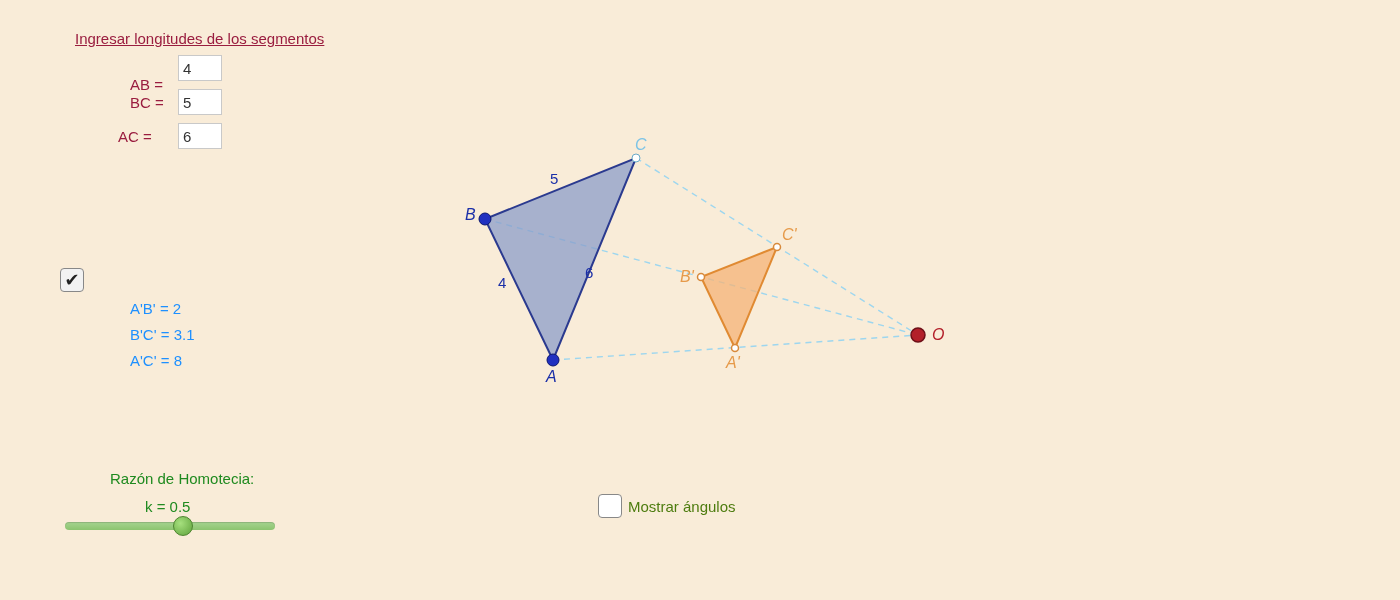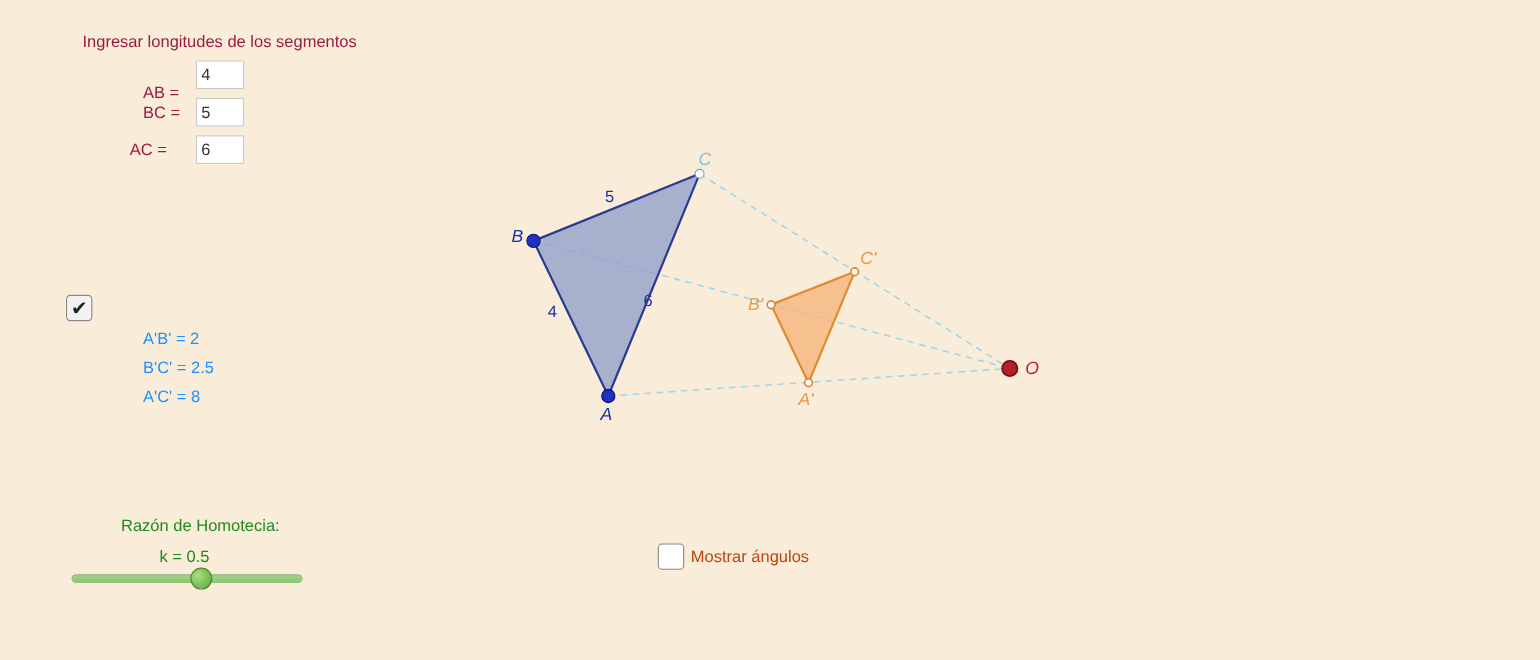--- a/index.html
+++ b/index.html
@@ -12,21 +12,21 @@
     font-size: 15px;
     position: relative;
     overflow: hidden;
   }
   .abs { position: absolute; }
 
   
   .maroon { color: #9a1d3f; }
   .blue   { color: #1e90ff; }
   .green  { color: #1f8a1f; }
-  .red    { color: #c2410c; }
+  .red    { color: #4d7c0f; }
 
   
   .num-input {
     width: 34px;
     height: 24px;
     border: 1px solid #c9c9c9;
     background: #fff;
     font-size: 15px;
     padding: 0 4px;
     color: #333;
@@ -64,37 +64,37 @@
     border-radius: 50%;
     background: radial-gradient(circle at 35% 35%, #a6e07e, #5fa23b);
     border: 1px solid #4e8530;
     top: -6px;
     transform: translateX(-50%);
   }
 </style>
 </head>
 <body>
 
-<div class="abs maroon" style="left:75px; top:30px;">Ingresar longitudes de los segmentos</div>
+<div class="abs maroon" style="left:75px; top:30px;text-decoration:underline;">Ingresar longitudes de los segmentos</div>
 
 <div class="abs maroon" style="left:130px; top:76px;">AB =</div>
 <input class="abs num-input" style="left: 178px; top: 55px;" value="4">
 
 <div class="abs maroon" style="left:130px; top:94px;">BC =</div>
 <input class="abs num-input" style="left: 178px; top: 89px;" value="5">
 
 <div class="abs maroon" style="left:118px; top:128px;">AC =</div>
 <input class="abs num-input" style="left: 178px; top: 123px;" value="6">
 
 <div class="abs" style="left:60px; top:268px; display:flex; align-items:center;">
   <span class="chk">✔</span>
 </div>
 
 <div class="abs blue" style="left:130px; top:300px;">A'B' = 2</div>
-<div class="abs blue" style="left:130px; top:326px;">B'C' = 2.5</div>
+<div class="abs blue" style="left:130px; top:326px;">B'C' = 3.1</div>
 <div class="abs blue" style="left:130px; top:352px;">A'C' = 8</div>
 
 <div class="abs green" style="left:110px; top:470px;text-align:center;">Razón de Homotecia:</div>
 <div class="abs green" style="left:145px; top:498px;">k = 0.5</div>
 
 <div class="slider-track" style="left:65px; top:522px;">
   <div class="slider-thumb" style="left:118px;"></div>
 </div>
 
 <div class="abs" style="left:598px; top:494px; display:flex; align-items:center;">

